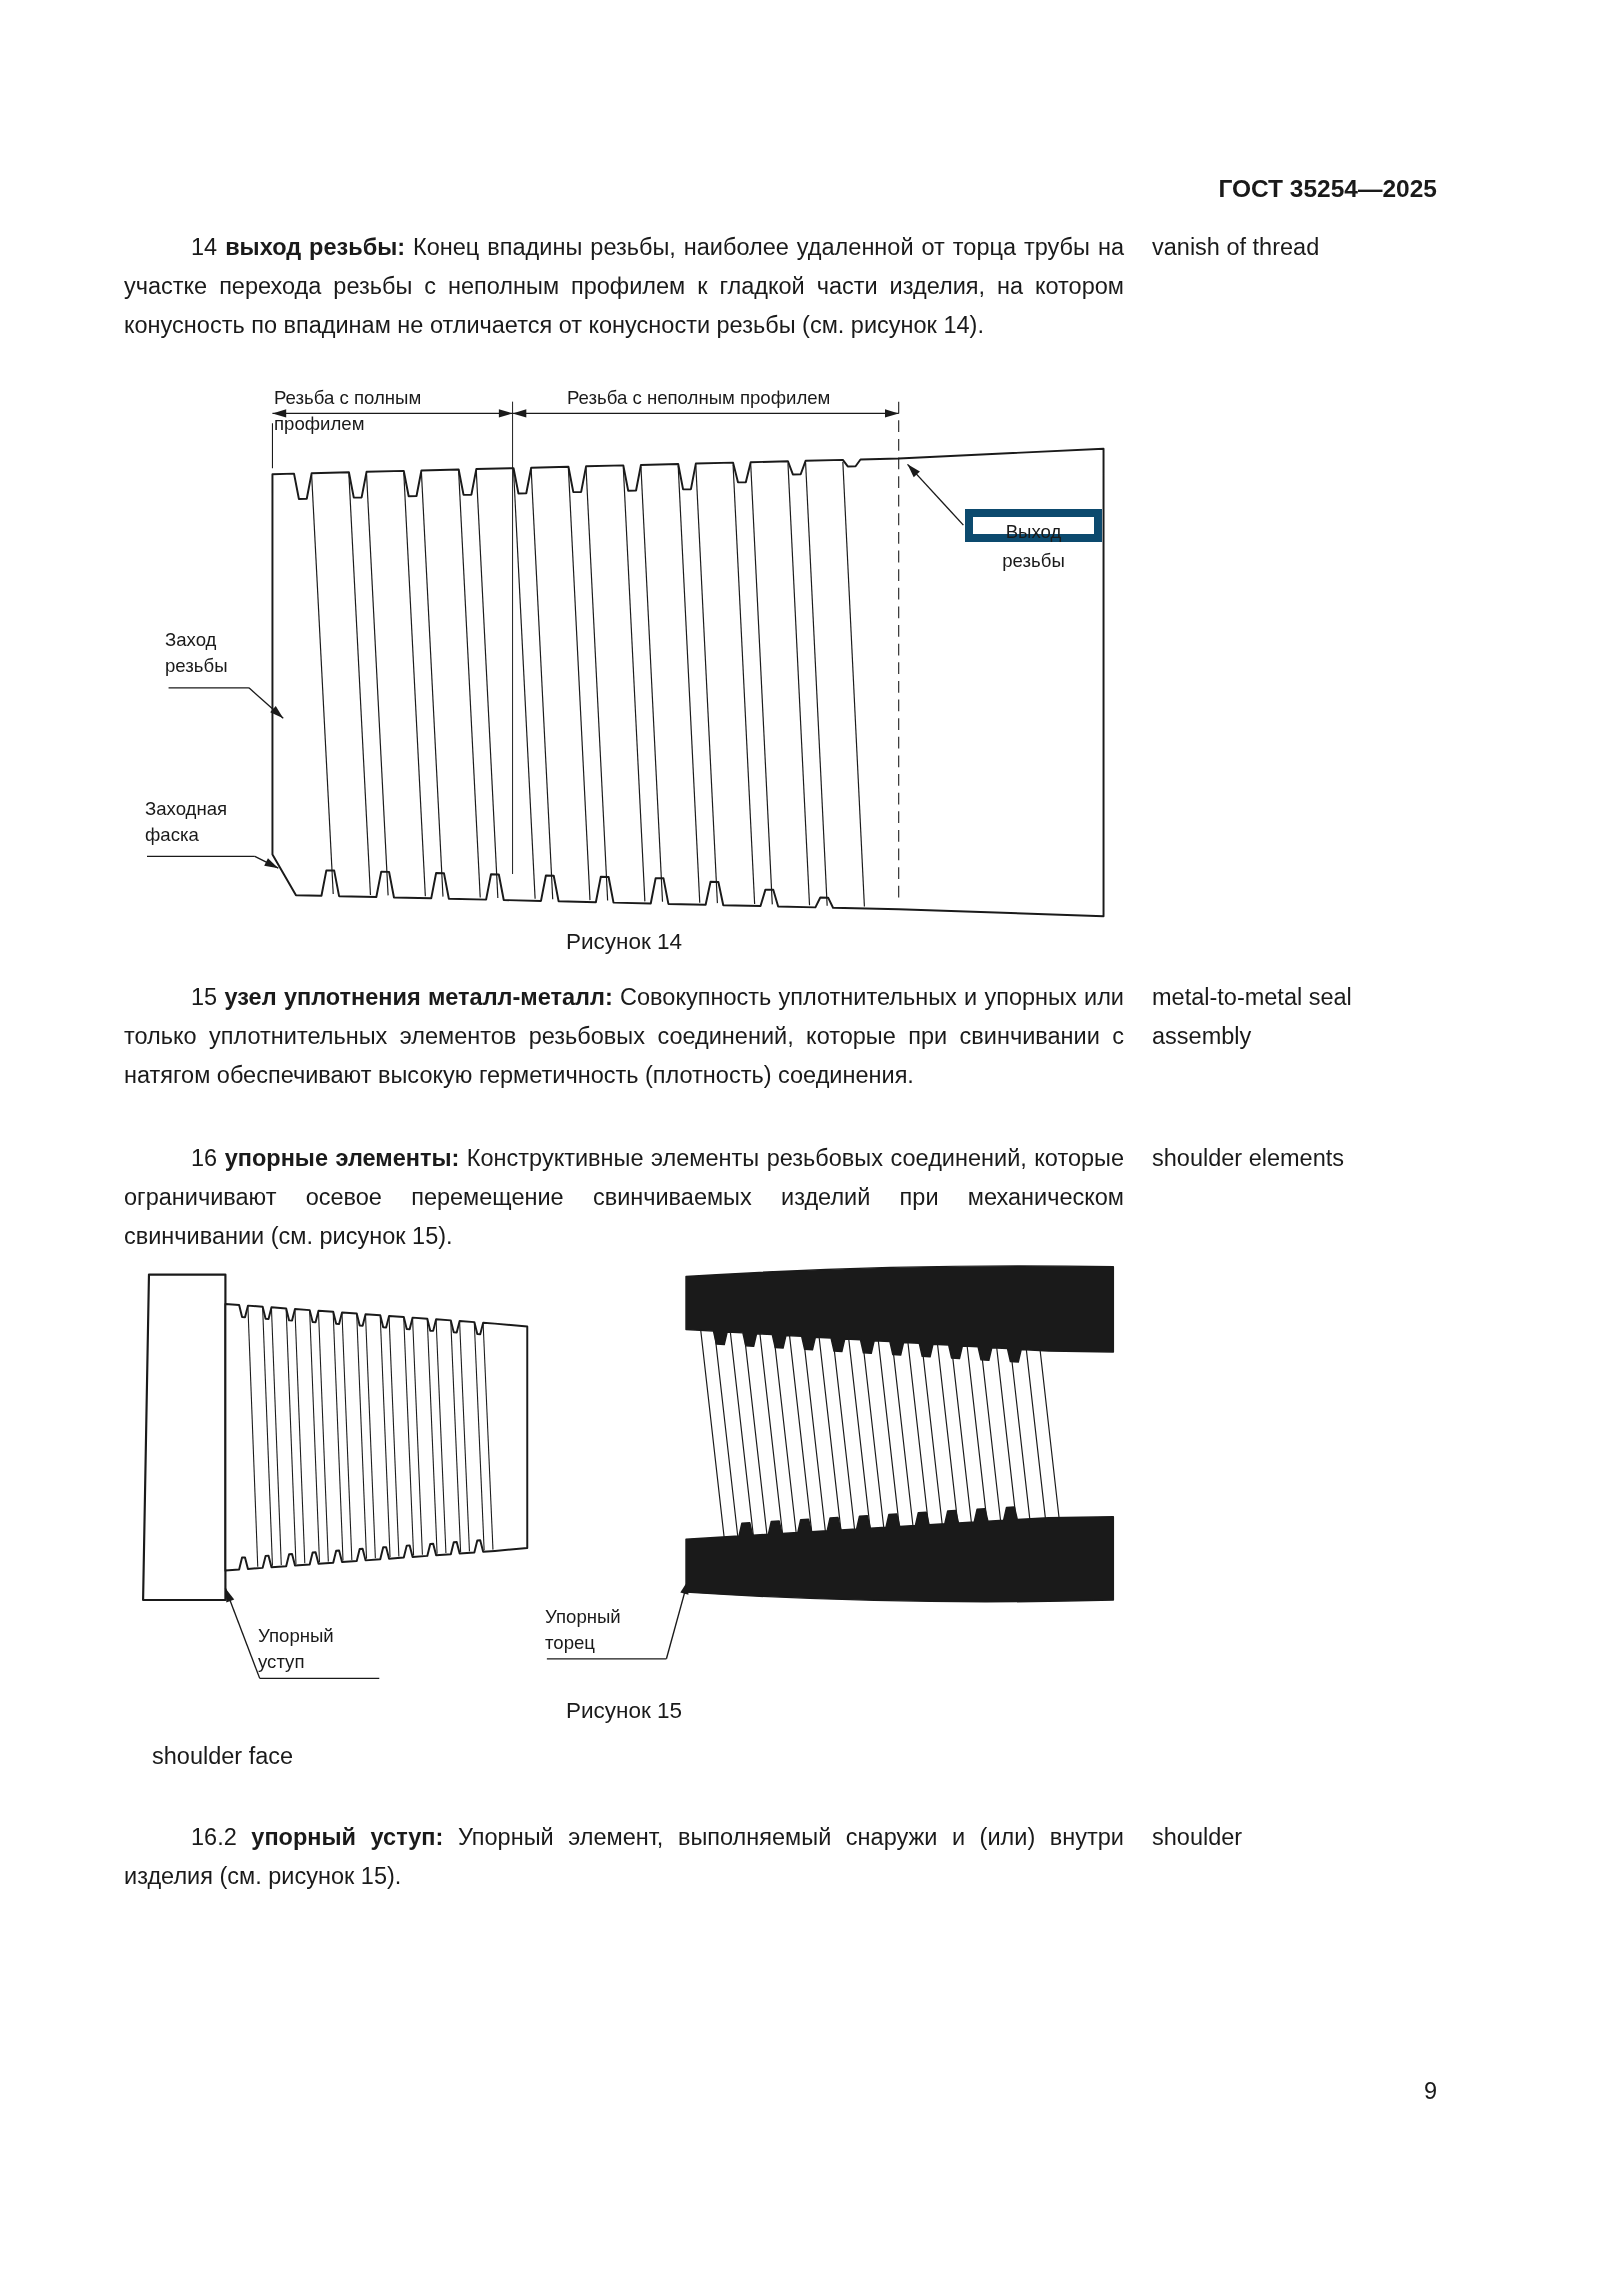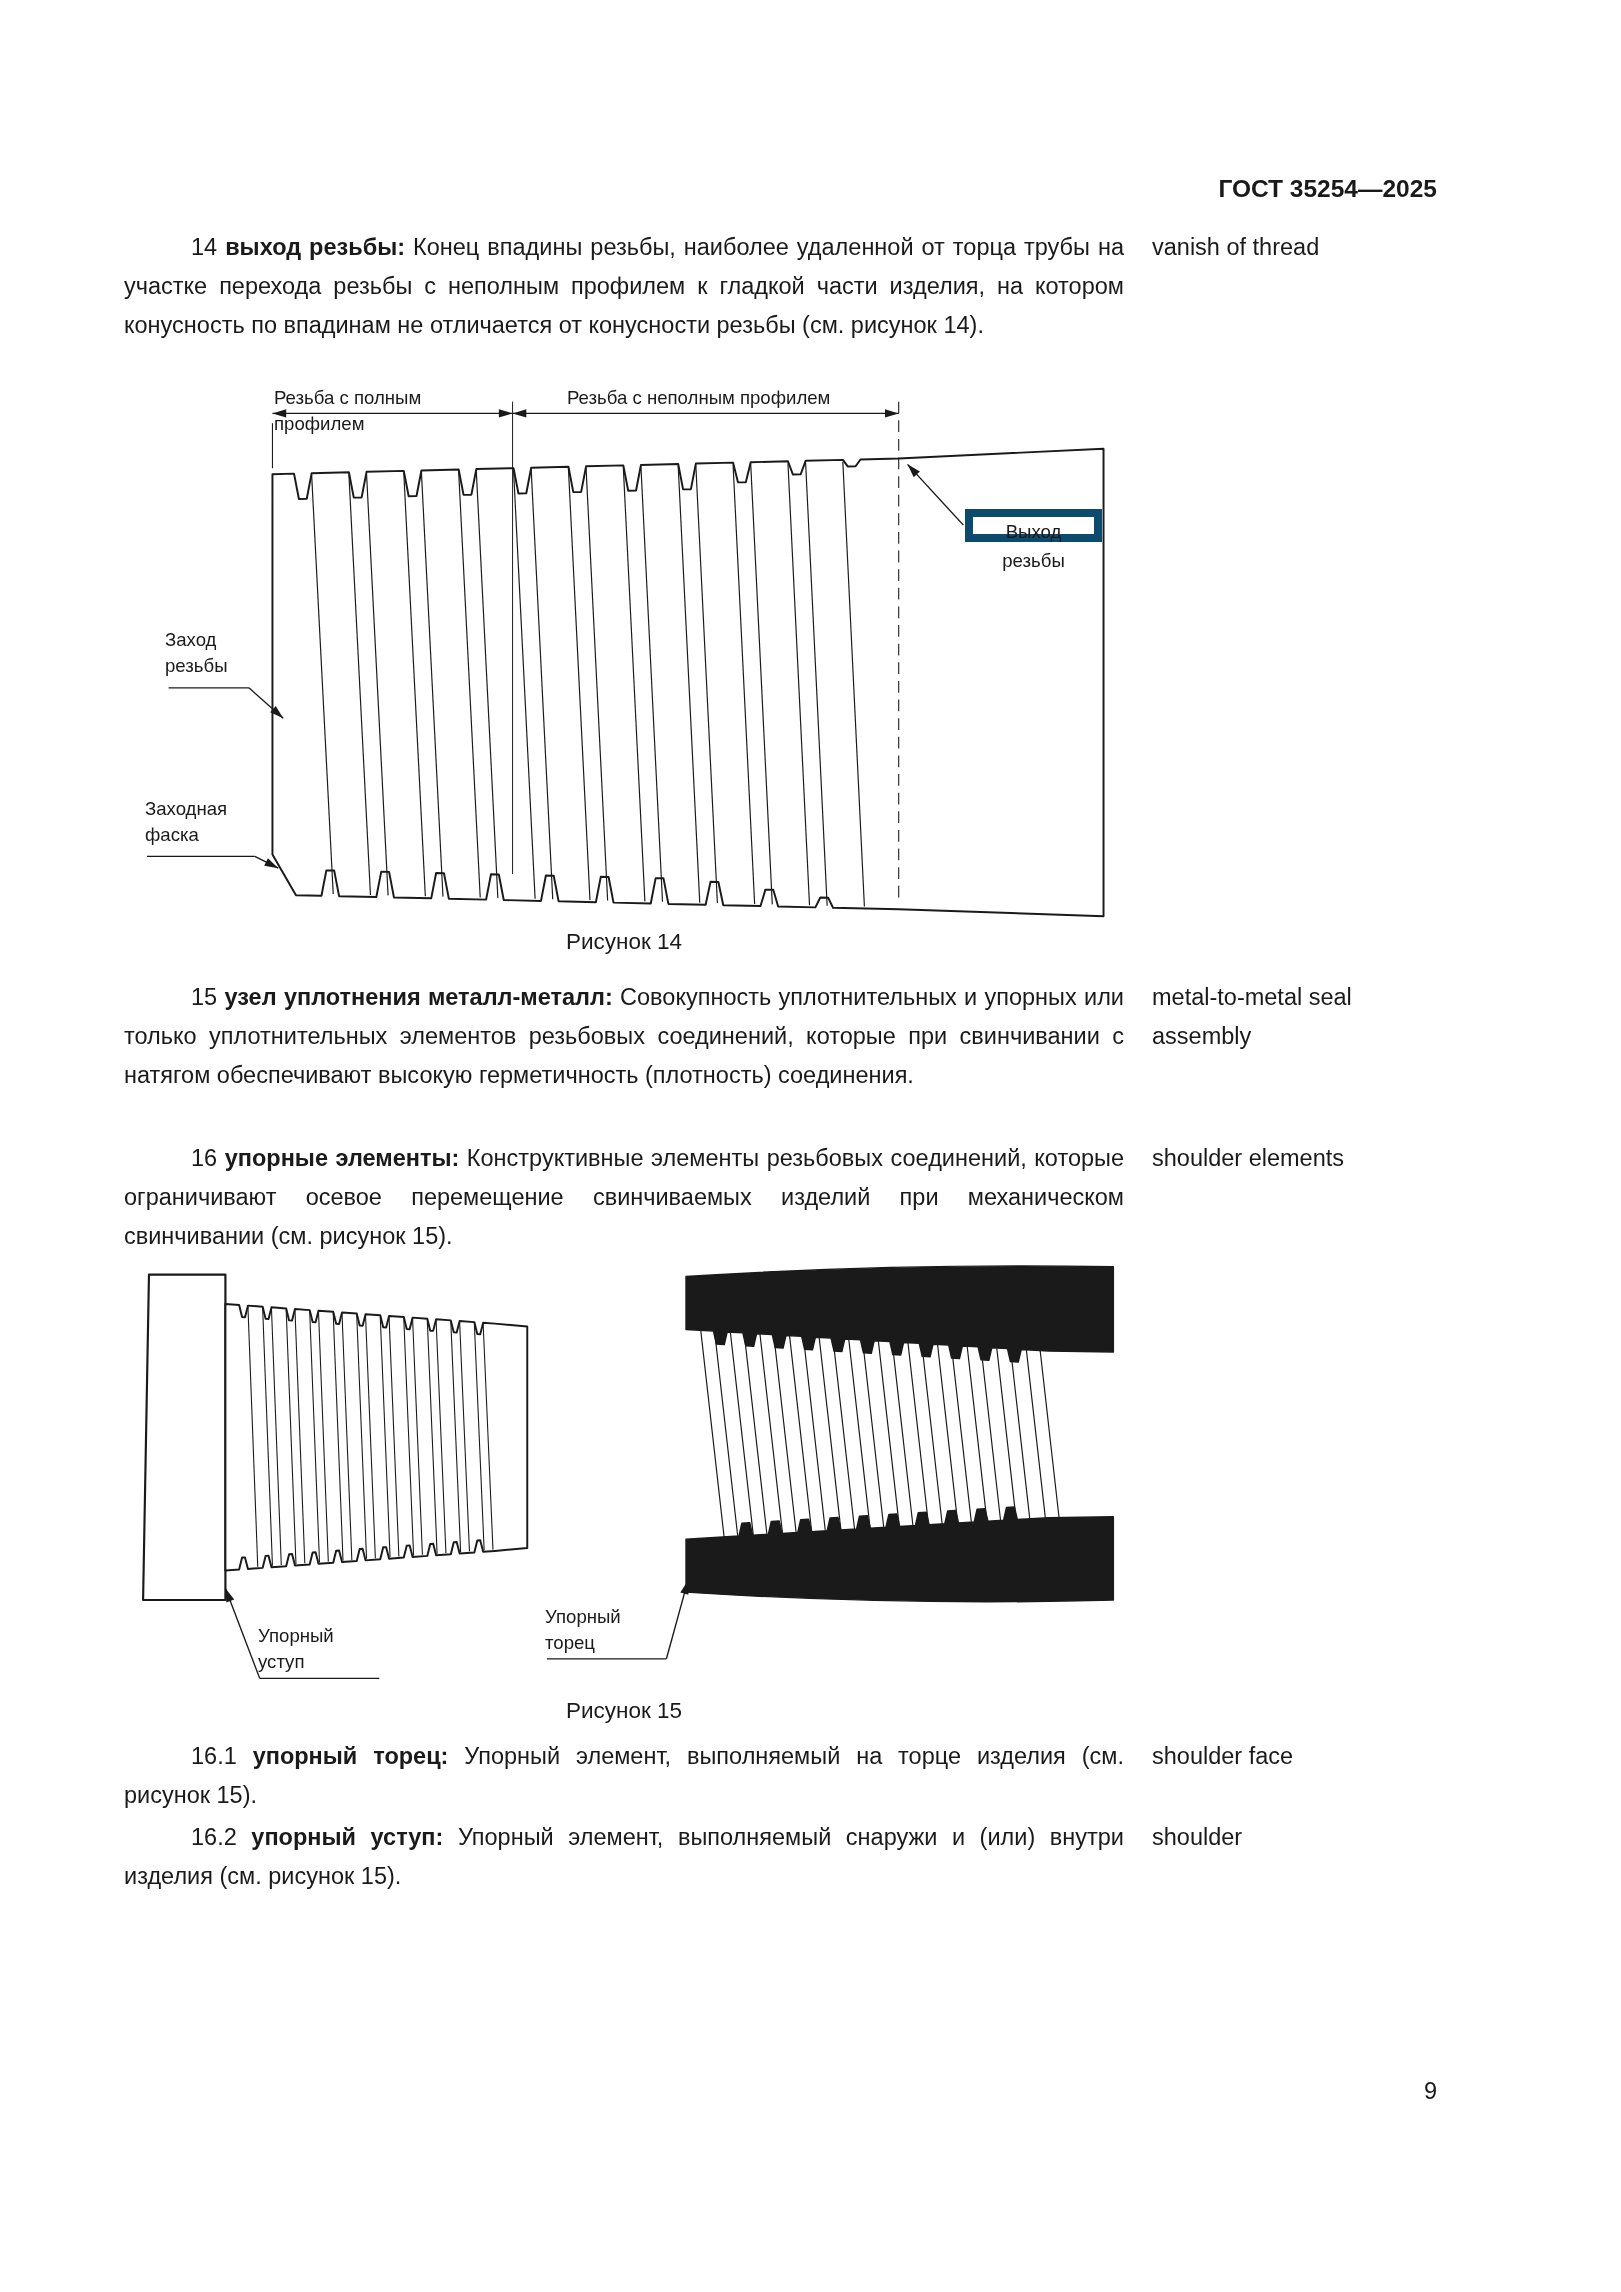--- a/index.html
+++ b/index.html
@@ -155,21 +155,20 @@
   <div>Упорный</div>
   <div>уступ</div>
 </div>
 <div class="figlabel center" style="left:545px;top:1604px;width:122px">
   <div>Упорный</div>
   <div>торец</div>
 </div>
 <div class="caption" style="top:1698px">Рисунок 15</div>
 
 <div class="term-row" style="top:1737px">
-  <p class="term-text"><span class="tnum">16.1 </span><span class="tname">упорный торец: </span><span class="tbody">Упорный элемент, выполняемый на торце изделия (см. рисунок 15).</span></p>
   <div class="term-en">shoulder face</div>
 </div>
 
 <div class="term-row" style="top:1818px">
   <p class="term-text"><span class="tnum">16.2 </span><span class="tname">упорный уступ: </span><span class="tbody">Упорный элемент, выполняемый снаружи и (или) внутри изделия (см. рисунок 15).</span></p>
   <div class="term-en">shoulder</div>
 </div>
 
 <div class="page-num">9</div>
 

